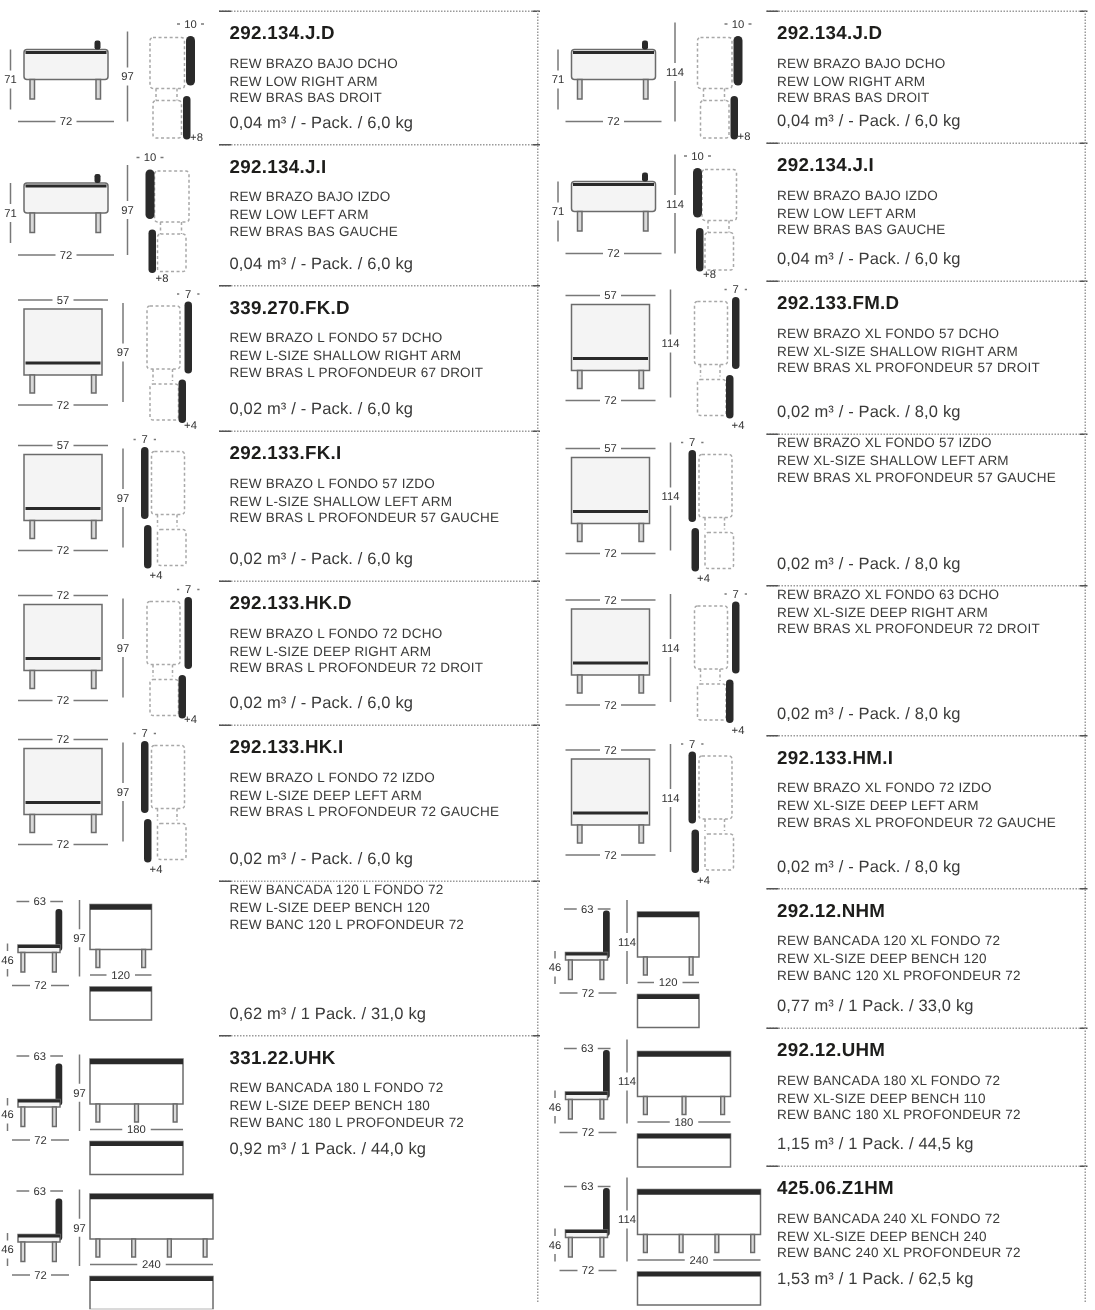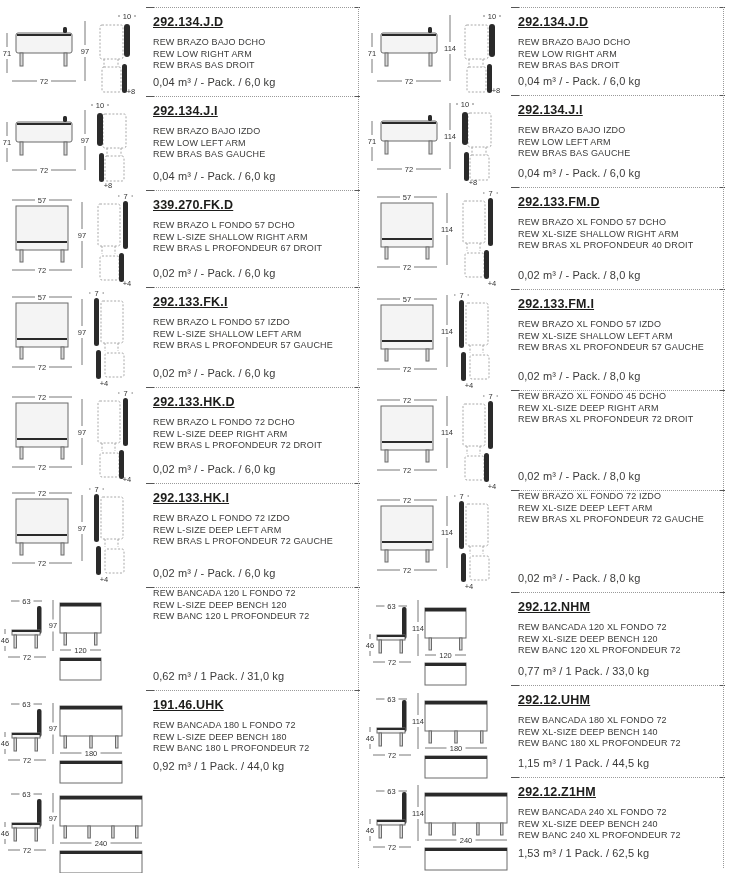--- a/index.html
+++ b/index.html
@@ -9,21 +9,21 @@
   .column-divider{position:absolute;top:7px;bottom:5px;right:6px;width:0;
         border-right:1px dotted #9a9a9a;}
   .row{position:relative;display:flex;}
   .drawing-area{width:146px;position:relative;flex:0 0 146px;}
   .drawing-area svg{overflow:visible;display:block;}
   .info-area{flex:1;position:relative;border-top:1px dotted #9a9a9a;
         margin-right:6px;padding:0 8px 0 7px;box-sizing:border-box;}
   .row:last-child .info-area{border-bottom:1px dotted #9a9a9a;}
   .info-area::before{content:'';position:absolute;top:-1px;left:0;width:8px;height:1px;background:#555;}
   .info-area::after{content:'';position:absolute;top:-1px;right:-1px;width:5px;height:1px;background:#555;}
-  .code{font-size:12.5px;font-weight:bold;color:#1d1d1b;margin:7px 0 8px;letter-spacing:.2px;text-decoration:underline;}
+  .code{font-size:12.5px;font-weight:bold;color:#1d1d1b;margin:7px 0 8px;letter-spacing:.2px;}
   .desc{font-size:9px;color:#3a3a39;line-height:11.5px;letter-spacing:.15px;}
   .specs{position:absolute;bottom:8px;left:7px;font-size:11px;color:#3a3a39;letter-spacing:.1px;}
   
   .dim{stroke:#787878;stroke-width:1;}
   .dimtxt{font-size:7.5px;fill:#333;font-family:"Liberation Sans",sans-serif;}
   .outl{stroke:#6b6b6b;stroke-width:1;fill:#f4f4f4;}
   .outl2{stroke:#6b6b6b;stroke-width:1;fill:#ffffff;}
   .leg{stroke:#6b6b6b;stroke-width:1;fill:#d9d9d9;}
   .dash{stroke:#a8a8a8;stroke-width:1;stroke-dasharray:2 1.7;fill:none;}
   .dark{fill:#2a2a2a;stroke:none;}
@@ -384,21 +384,21 @@
   <g>
     <line class="dim" x1="60" y1="63" x2="81.5" y2="63"></line>
     <line class="dim" x1="100.5" y1="63" x2="122" y2="63"></line>
     <text class="dimtxt" x="91" y="65.6" text-anchor="middle">180</text>
             </g>
   <rect class="outl2" x="60" y="71" width="62" height="22"></rect>
   <rect class="dark" x="60" y="71" width="62" height="3"></rect>
           </svg>
       </div>
       <div class="info-area">
-        <div class="code">191.46.UHK</div>
+        <div class="code">331.22.UHK</div>
         <div class="desc">REW BANCADA 180 L FONDO 72</div>
         <div class="desc">REW L-SIZE DEEP BENCH 180</div>
         <div class="desc">REW BANC 180 L PROFONDEUR 72</div>
         <div class="specs">0,92 m³ / 1 Pack. / 44,0 kg</div>
       </div>
       </div>
       <div class="row" style="height: 88px;">
       <div class="drawing-area">
         <svg width="146" height="88" viewBox="0 0 146 88">
   <g>
@@ -568,21 +568,21 @@
   <rect class="dark" x="123" y="11" width="5" height="48" rx="2.5"></rect>
   <rect class="dash" x="100" y="66" width="19" height="24" rx="2"></rect>
   <rect class="dark" x="119" y="63" width="5" height="29" rx="2.5"></rect>
   <text class="dimtxt" x="127" y="99" text-anchor="middle">+4</text>
           </svg>
       </div>
       <div class="info-area">
         <div class="code">292.133.FM.D</div>
         <div class="desc">REW BRAZO XL FONDO 57 DCHO</div>
         <div class="desc">REW XL-SIZE SHALLOW RIGHT ARM</div>
-        <div class="desc">REW BRAS XL PROFONDEUR 40 DROIT</div>
+        <div class="desc">REW BRAS XL PROFONDEUR 57 DROIT</div>
         <div class="specs">0,02 m³ / - Pack. / 8,0 kg</div>
       </div>
       </div>
       <div class="row" style="height: 101px;">
       <div class="drawing-area">
         <svg width="146" height="101" viewBox="0 0 146 101">
   <g>
     <line class="dim" x1="12" y1="10" x2="35" y2="10"></line>
     <line class="dim" x1="49" y1="10" x2="72" y2="10"></line>
     <text class="dimtxt" x="42" y="12.6" text-anchor="middle">57</text>
@@ -609,21 +609,20 @@
   <rect class="dash" x="101" y="14" width="22" height="42" rx="2"></rect>
   <line class="dash" x1="105" y1="56" x2="105" y2="64"></line>
   <line class="dash" x1="118" y1="56" x2="118" y2="64"></line>
   <rect class="dark" x="94" y="11" width="5" height="48" rx="2.5"></rect>
   <rect class="dash" x="105" y="66" width="19" height="24" rx="2"></rect>
   <rect class="dark" x="96" y="63" width="5" height="29" rx="2.5"></rect>
   <text class="dimtxt" x="104" y="99" text-anchor="middle">+4</text>
           </svg>
       </div>
       <div class="info-area">
-        <div class="code">292.133.FM.I</div>
         <div class="desc">REW BRAZO XL FONDO 57 IZDO</div>
         <div class="desc">REW XL-SIZE SHALLOW LEFT ARM</div>
         <div class="desc">REW BRAS XL PROFONDEUR 57 GAUCHE</div>
         <div class="specs">0,02 m³ / - Pack. / 8,0 kg</div>
       </div>
       </div>
       <div class="row" style="height: 100px;">
       <div class="drawing-area">
         <svg width="146" height="100" viewBox="0 0 146 100">
   <g>
@@ -653,21 +652,21 @@
   <rect class="dash" x="98" y="14" width="22" height="42" rx="2"></rect>
   <line class="dash" x1="102" y1="56" x2="102" y2="64"></line>
   <line class="dash" x1="115" y1="56" x2="115" y2="64"></line>
   <rect class="dark" x="123" y="11" width="5" height="48" rx="2.5"></rect>
   <rect class="dash" x="100" y="66" width="19" height="24" rx="2"></rect>
   <rect class="dark" x="119" y="63" width="5" height="29" rx="2.5"></rect>
   <text class="dimtxt" x="127" y="99" text-anchor="middle">+4</text>
           </svg>
       </div>
       <div class="info-area">
-        <div class="desc">REW BRAZO XL FONDO 45 DCHO</div>
+        <div class="desc">REW BRAZO XL FONDO 63 DCHO</div>
         <div class="desc">REW XL-SIZE DEEP RIGHT ARM</div>
         <div class="desc">REW BRAS XL PROFONDEUR 72 DROIT</div>
         <div class="specs">0,02 m³ / - Pack. / 8,0 kg</div>
       </div>
       </div>
       <div class="row" style="height: 102px;">
       <div class="drawing-area">
         <svg width="146" height="102" viewBox="0 0 146 102">
   <g>
     <line class="dim" x1="12" y1="10" x2="35" y2="10"></line>
@@ -696,20 +695,21 @@
   <rect class="dash" x="101" y="14" width="22" height="42" rx="2"></rect>
   <line class="dash" x1="105" y1="56" x2="105" y2="64"></line>
   <line class="dash" x1="118" y1="56" x2="118" y2="64"></line>
   <rect class="dark" x="94" y="11" width="5" height="48" rx="2.5"></rect>
   <rect class="dash" x="105" y="66" width="19" height="24" rx="2"></rect>
   <rect class="dark" x="96" y="63" width="5" height="29" rx="2.5"></rect>
   <text class="dimtxt" x="104" y="99" text-anchor="middle">+4</text>
           </svg>
       </div>
       <div class="info-area">
+        <div class="code">292.133.HM.I</div>
         <div class="desc">REW BRAZO XL FONDO 72 IZDO</div>
         <div class="desc">REW XL-SIZE DEEP LEFT ARM</div>
         <div class="desc">REW BRAS XL PROFONDEUR 72 GAUCHE</div>
         <div class="specs">0,02 m³ / - Pack. / 8,0 kg</div>
       </div>
       </div>
       <div class="row" style="height: 93px;">
       <div class="drawing-area">
         <svg width="146" height="93" viewBox="0 0 146 93">
   <g>
@@ -796,21 +796,21 @@
     <line class="dim" x1="100.5" y1="63" x2="122" y2="63"></line>
     <text class="dimtxt" x="91" y="65.6" text-anchor="middle">180</text>
             </g>
   <rect class="outl2" x="60" y="71" width="62" height="22"></rect>
   <rect class="dark" x="60" y="71" width="62" height="3"></rect>
           </svg>
       </div>
       <div class="info-area">
         <div class="code">292.12.UHM</div>
         <div class="desc">REW BANCADA 180 XL FONDO 72</div>
-        <div class="desc">REW XL-SIZE DEEP BENCH 140</div>
+        <div class="desc">REW XL-SIZE DEEP BENCH 110</div>
         <div class="desc">REW BANC 180 XL PROFONDEUR 72</div>
         <div class="specs">1,15 m³ / 1 Pack. / 44,5 kg</div>
       </div>
       </div>
       <div class="row" style="height: 90px;">
       <div class="drawing-area">
         <svg width="146" height="90" viewBox="0 0 146 90">
   <g>
     <line class="dim" x1="11" y1="14" x2="19.5" y2="14"></line>
     <line class="dim" x1="33.5" y1="14" x2="42" y2="14"></line>
@@ -845,21 +845,21 @@
   <g>
     <line class="dim" x1="60" y1="63" x2="91.5" y2="63"></line>
     <line class="dim" x1="110.5" y1="63" x2="142" y2="63"></line>
     <text class="dimtxt" x="101" y="65.6" text-anchor="middle">240</text>
             </g>
   <rect class="outl2" x="60" y="71" width="82" height="22"></rect>
   <rect class="dark" x="60" y="71" width="82" height="3"></rect>
           </svg>
       </div>
       <div class="info-area">
-        <div class="code">292.12.Z1HM</div>
+        <div class="code">425.06.Z1HM</div>
         <div class="desc">REW BANCADA 240 XL FONDO 72</div>
         <div class="desc">REW XL-SIZE DEEP BENCH 240</div>
         <div class="desc">REW BANC 240 XL PROFONDEUR 72</div>
         <div class="specs">1,53 m³ / 1 Pack. / 62,5 kg</div>
       </div>
       </div>
       <div class="column-divider"></div>
     </div>
 </div>
 

